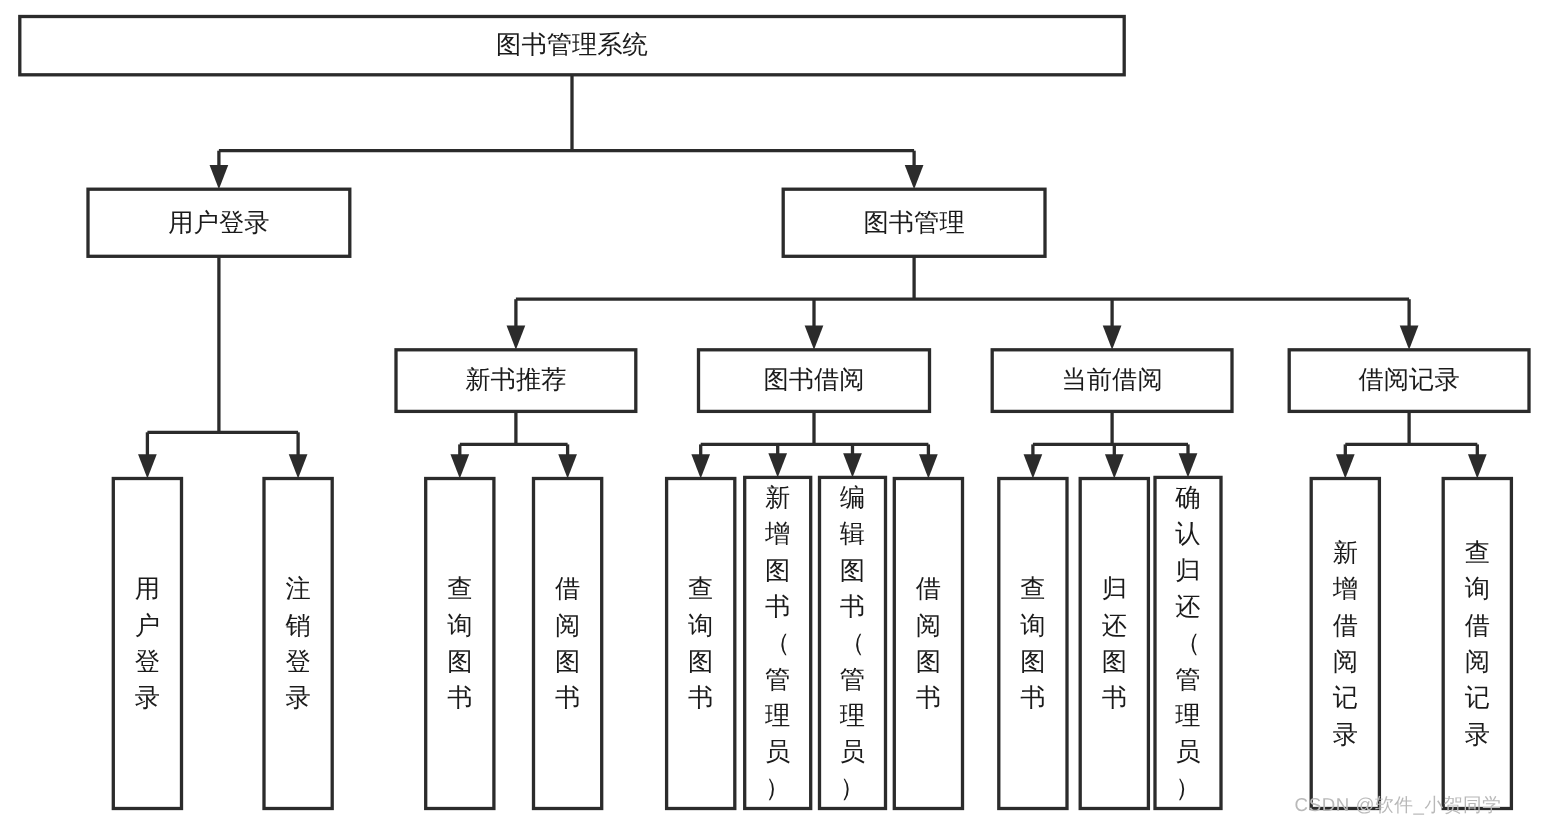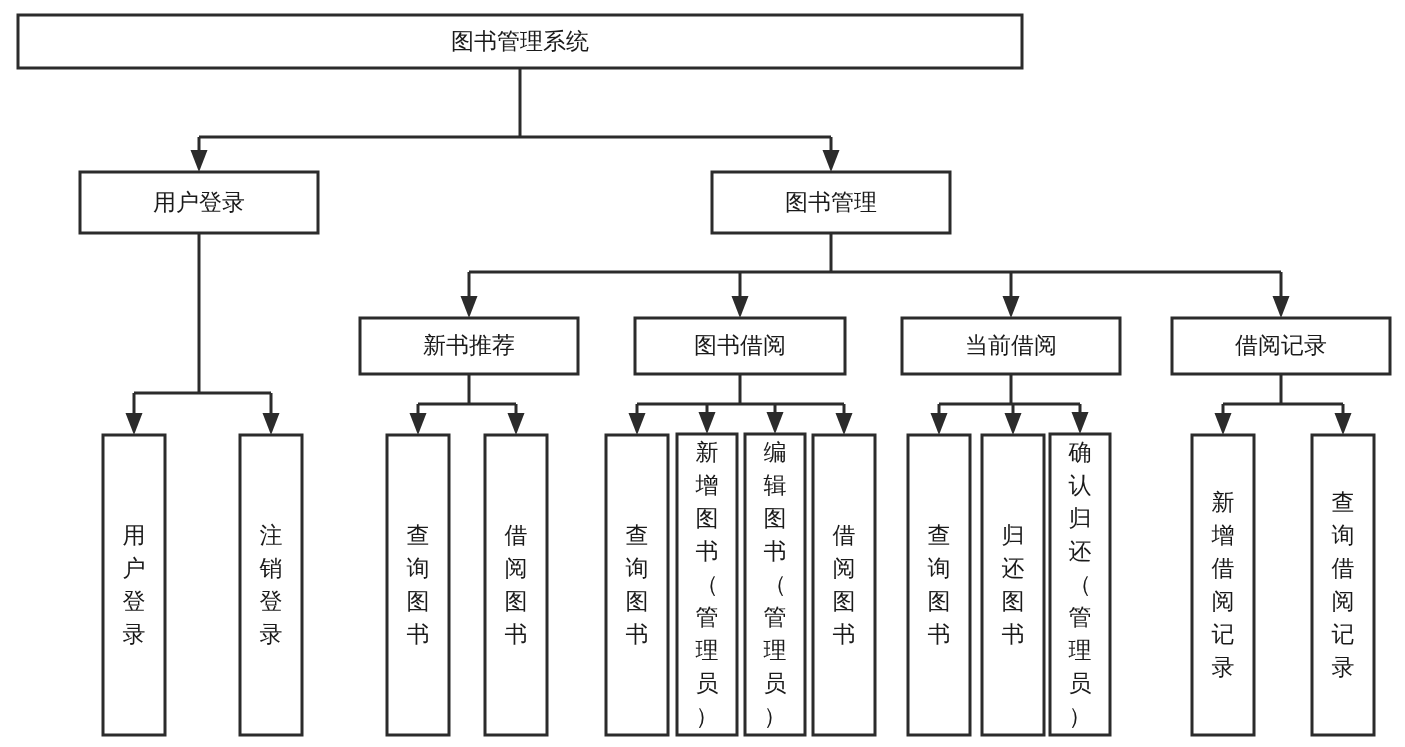--- a/index.html
+++ b/index.html
@@ -219,13 +219,14 @@
           <rect x="1192" y="435" width="62" height="300" class="node-rect"></rect>
           <text x="1223" class="node-label-v"><tspan x="1223" y="510">新</tspan><tspan x="1223" y="543">增</tspan><tspan x="1223" y="576">借</tspan><tspan x="1223" y="609">阅</tspan><tspan x="1223" y="642">记</tspan><tspan x="1223" y="675">录</tspan></text>
         </g>
         <g>
           <rect x="1312" y="435" width="62" height="300" class="node-rect"></rect>
           <text x="1343" class="node-label-v"><tspan x="1343" y="510">查</tspan><tspan x="1343" y="543">询</tspan><tspan x="1343" y="576">借</tspan><tspan x="1343" y="609">阅</tspan><tspan x="1343" y="642">记</tspan><tspan x="1343" y="675">录</tspan></text>
         </g>
       </g>
   </svg>
 
+  <div class="watermark">CSDN @软件_小贺同学</div>
 </div>
 
 </body></html>

